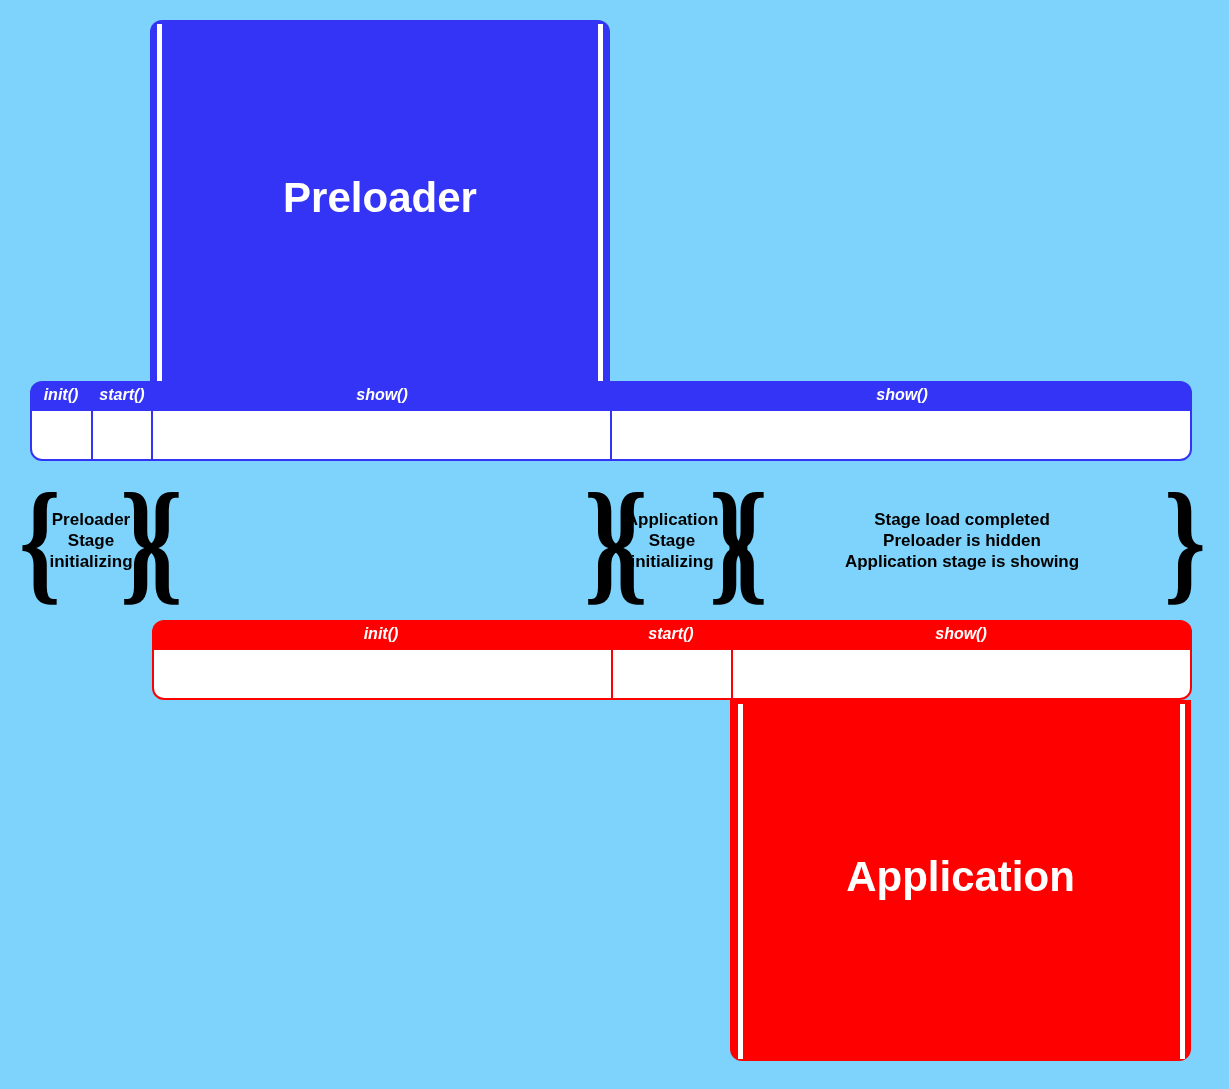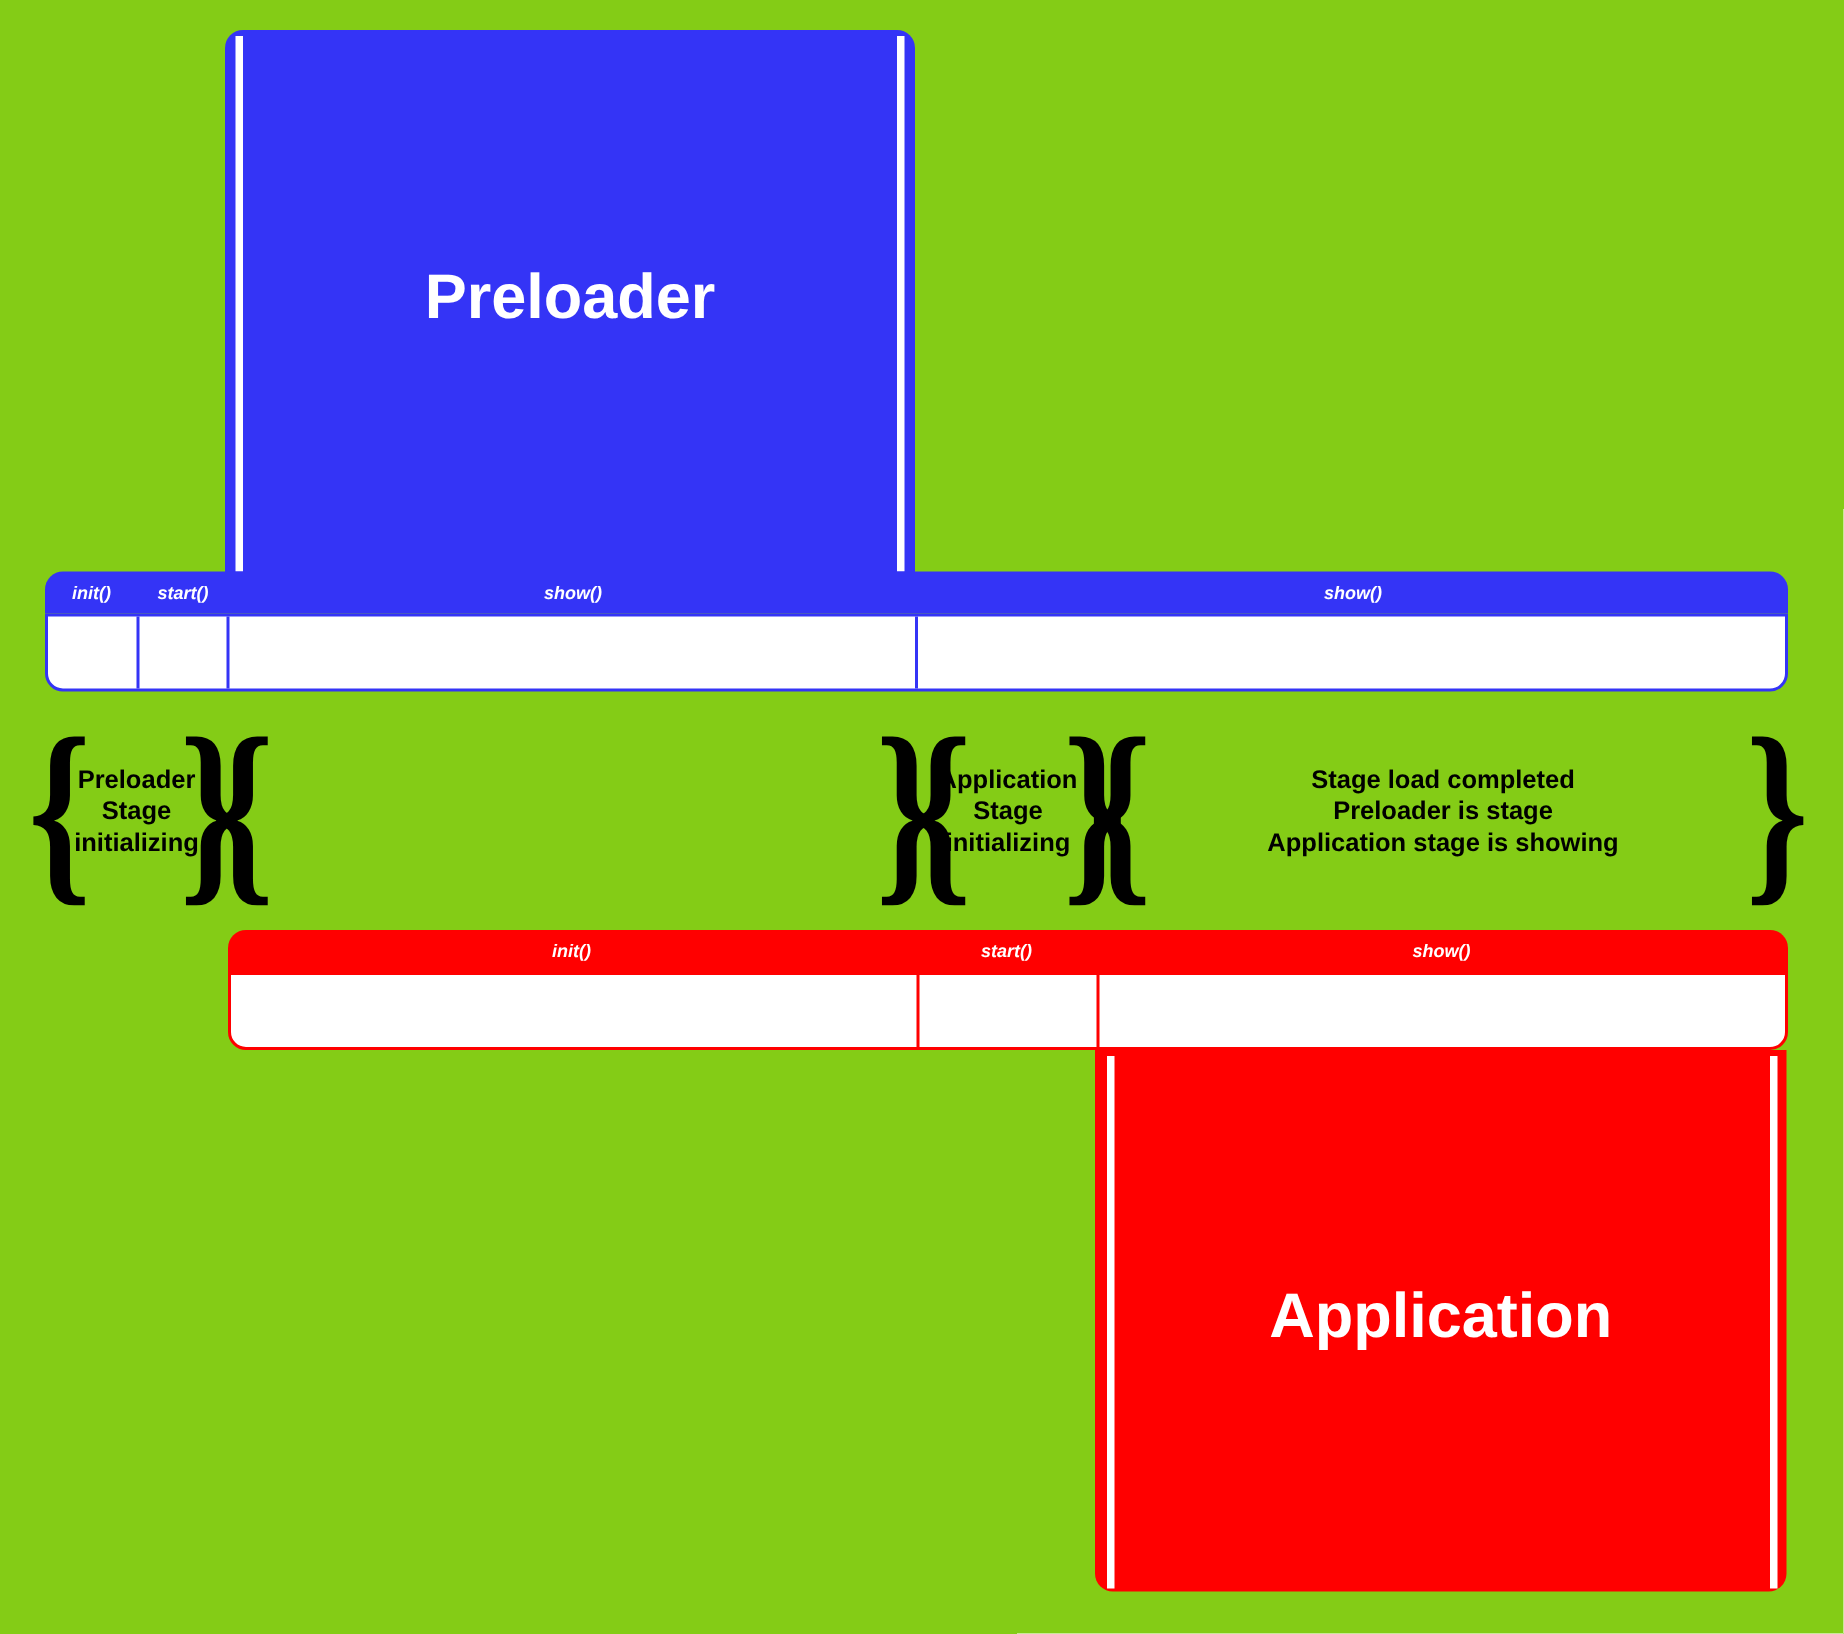--- a/index.html
+++ b/index.html
@@ -1,19 +1,19 @@
 <!DOCTYPE html>
 <html><head>
 <meta charset="utf-8">
 <style>
   * { margin:0; padding:0; box-sizing:border-box; }
   html,body { background:#ffffff; }
   .canvas {
     position:relative; width:1229px; height:1089px;
-    background:#84cc16; overflow:hidden;
+    background:#7dd3fc; overflow:hidden;
     font-family:"Liberation Sans", sans-serif;
     --blue:#3434f6; --red:#ff0000; --ink:#000000;
   }
 
   
   .window { position:absolute; }
   .window.preloader {
     left:150px; top:20px; width:460px; height:363px;
     background:var(--blue); border-radius:12px 12px 0 0;
   }
@@ -48,21 +48,21 @@
     background:#ffffff; border-radius:0 0 12px 12px;
   }
   .blue-bar .bar-body { border:2px solid var(--blue); }
   .red-bar  .bar-body { border:2px solid var(--red); }
   .divider { position:absolute; top:0; bottom:0; width:2px; }
   .blue-bar .divider { background:var(--blue); }
   .red-bar  .divider { background:var(--red); }
   .seg-label {
     position:absolute; top:0; height:28px; line-height:28px;
     transform:translateX(-50%);
-    color:#ffffff; font-weight:bold; font-style:italic; font-size:12px;
+    color:#ffffff; font-weight:bold; font-style:italic; font-size:16px;
     white-space:nowrap;
   }
 
   
   .brace {
     position:absolute; top:477px; height:126px; width:36px;
     display:flex; align-items:center; justify-content:center;
   }
   .brace span {
     font-family:"Liberation Serif", serif; font-weight:bold;
@@ -135,21 +135,21 @@
     <span class="ann-line">Stage</span>
     <span class="ann-line">initializing</span>
   </div>
   <div class="annotation" style="left:612px;width:120px">
     <span class="ann-line">Application</span>
     <span class="ann-line">Stage</span>
     <span class="ann-line">initializing</span>
   </div>
   <div class="annotation" style="left:812px;width:300px">
     <span class="ann-line">Stage load completed</span>
-    <span class="ann-line">Preloader is stage</span>
+    <span class="ann-line">Preloader is hidden</span>
     <span class="ann-line">Application stage is showing</span>
   </div>
 
   <div class="bar red-bar">
     <div class="bar-header">
       <span class="seg-label" style="left:229px">init()</span>
       <span class="seg-label" style="left:519px">start()</span>
       <span class="seg-label" style="left:809px">show()</span>
     </div>
     <div class="bar-body">

